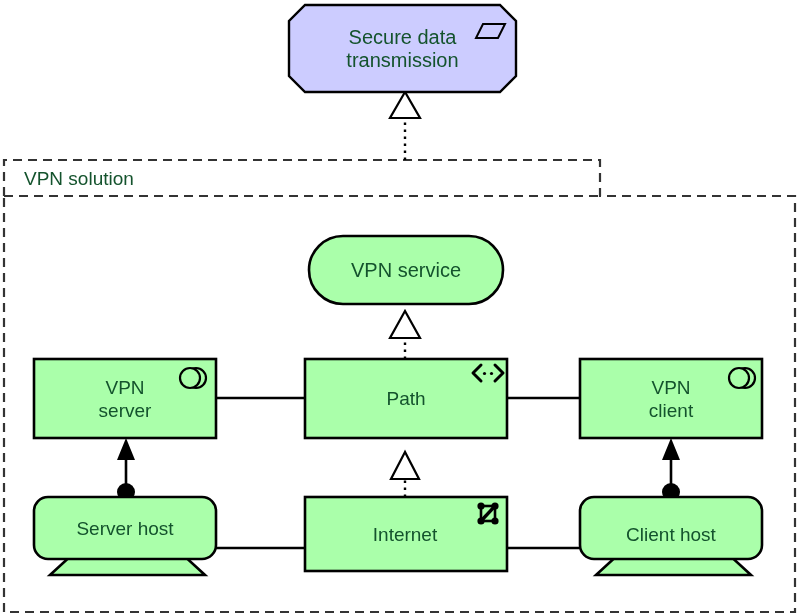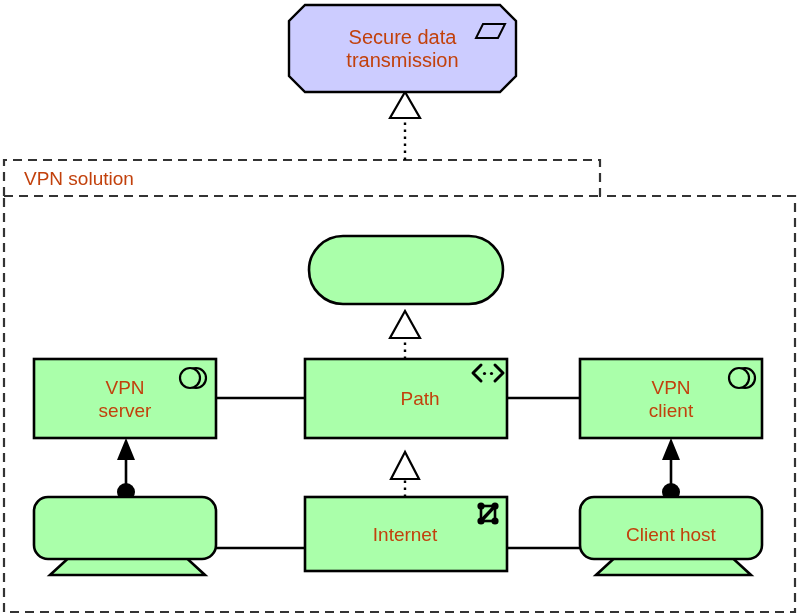--- a/index.html
+++ b/index.html
@@ -22,21 +22,21 @@
     height:616px;
   }
   .lbl{
     position:absolute;
     display:flex;
     align-items:center;
     justify-content:center;
     text-align:center;
     font-size:19px;
     line-height:23px;
-    color:#c2410c;
+    color:#14532d;
     white-space:pre-line;
     pointer-events:none;
   }
   .lbl-left{
     justify-content:flex-start;
     text-align:left;
     margin-left:8px;
   }
   .hit{
     position:absolute;
@@ -125,27 +125,29 @@
       <path d="M 596 575 L 621 552 L 726 552 L 751 575 Z" fill="#aaffaa" stroke="#000000" stroke-width="2.6" stroke-linejoin="miter"></path>
       <rect x="580" y="497" width="182" height="62" rx="14" ry="14" fill="#aaffaa" stroke="#000000" stroke-width="2.6"></rect>
     </g>
   </svg>
 
   <div class="lbl" style="left:289px; top:5px; width:227px; height:87px; font-size:20px;">Secure data
 transmission</div>
 
   <div class="lbl lbl-left" style="left:16px; top:162px; width:300px; height:32px; font-size:19px;">VPN solution</div>
 
+  <div class="lbl" style="left:309px; top:236px; width:194px; height:68px; font-size:20px;">VPN service</div>
 
   <div class="lbl" style="left:34px; top:359px; width:182px; height:79px;">VPN
 server</div>
-  <div class="lbl" style="left:305px; top:359px; width:202px; height:79px;padding-left:14px;">Path</div>
+  <div class="lbl" style="left:305px; top:359px; width:202px; height:79px;">Path</div>
   <div class="lbl" style="left:580px; top:359px; width:182px; height:79px;">VPN
 client</div>
 
+  <div class="lbl" style="left:34px; top:497px; width:182px; height:62px;">Server host</div>
   <div class="lbl" style="left:304px; top:497px; width:202px; height:74px;">Internet</div>
   <div class="lbl" style="left:580px; top:497px; width:182px; height:74px;">Client host</div>
 
   <div class="hit" style="left:289px; top:5px; width:227px; height:87px;"></div>
   <div class="hit" style="left:309px; top:236px; width:194px; height:68px;"></div>
   <div class="hit" style="left:34px; top:359px; width:182px; height:79px;"></div>
   <div class="hit" style="left:305px; top:359px; width:202px; height:79px;"></div>
   <div class="hit" style="left:580px; top:359px; width:182px; height:79px;"></div>
   <div class="hit" style="left:34px; top:497px; width:182px; height:78px;"></div>
   <div class="hit" style="left:305px; top:497px; width:202px; height:74px;"></div>

